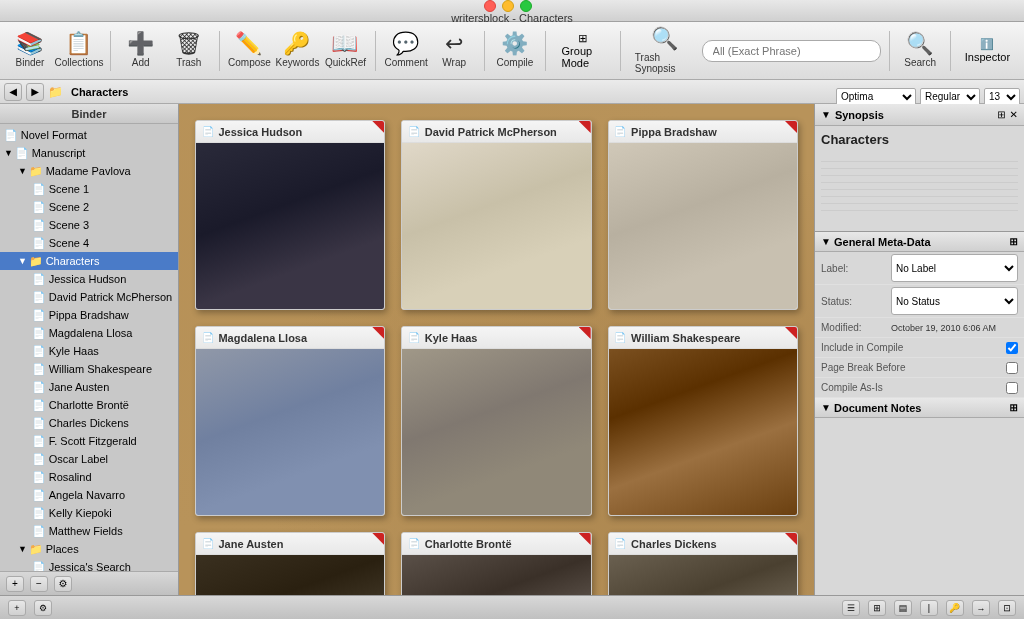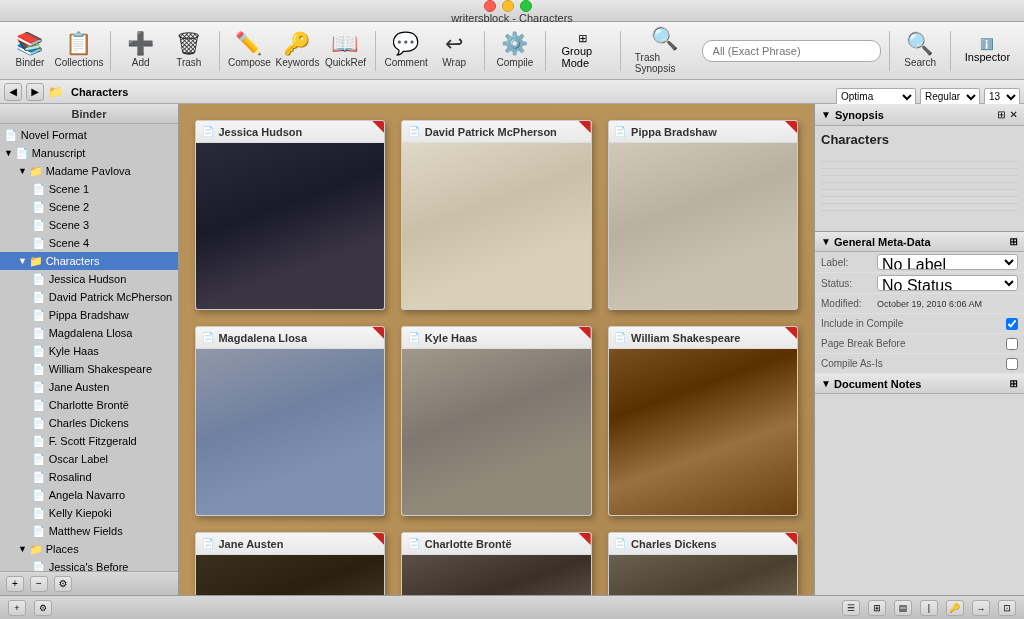--- a/index.html
+++ b/index.html
@@ -281,32 +281,32 @@
     .meta-row {
       display: flex;
       align-items: center;
       padding: 2px 6px;
       border-bottom: 1px solid #e0e0e0;
       min-height: 20px;
     }
     .meta-label {
       font-size: 10px;
       color: #555;
-      width: 56px;
+      width: 70px;
       flex-shrink: 0;
     }
     .meta-value {
       font-size: 10px;
       color: #333;
       flex: 1;
     }
     .meta-select {
       flex: 1;
-      height: 16px;
-      font-size: 16px;
+      height: 28px;
+      font-size: 10px;
       border: 1px solid #aaa;
       border-radius: 3px;
       background: white;
     }
     .meta-checkbox {
       width: 12px;
       height: 12px;
     }
     .meta-notes {
       height: 20px;
@@ -578,21 +578,21 @@
         </div>
         <div class="tree-item">
           <span class="indent" style="width: 14px;"></span>
           <span class="disclosure">▼</span>
           <span class="icon">📁</span>
           <span class="name">Places</span>
         </div>
         <div class="tree-item">
           <span class="indent" style="width: 28px;"></span>
           <span class="icon">📄</span>
-          <span class="name">Jessica's Before</span>
+          <span class="name">Jessica's Search</span>
         </div>
       </div>
     <div class="binder-footer">
       <div class="footer-btn">+</div>
       <div class="footer-btn">−</div>
       <div class="footer-btn">⚙</div>
     </div>
   </div>
 
   <div class="corkboard-area" id="corkboard">

